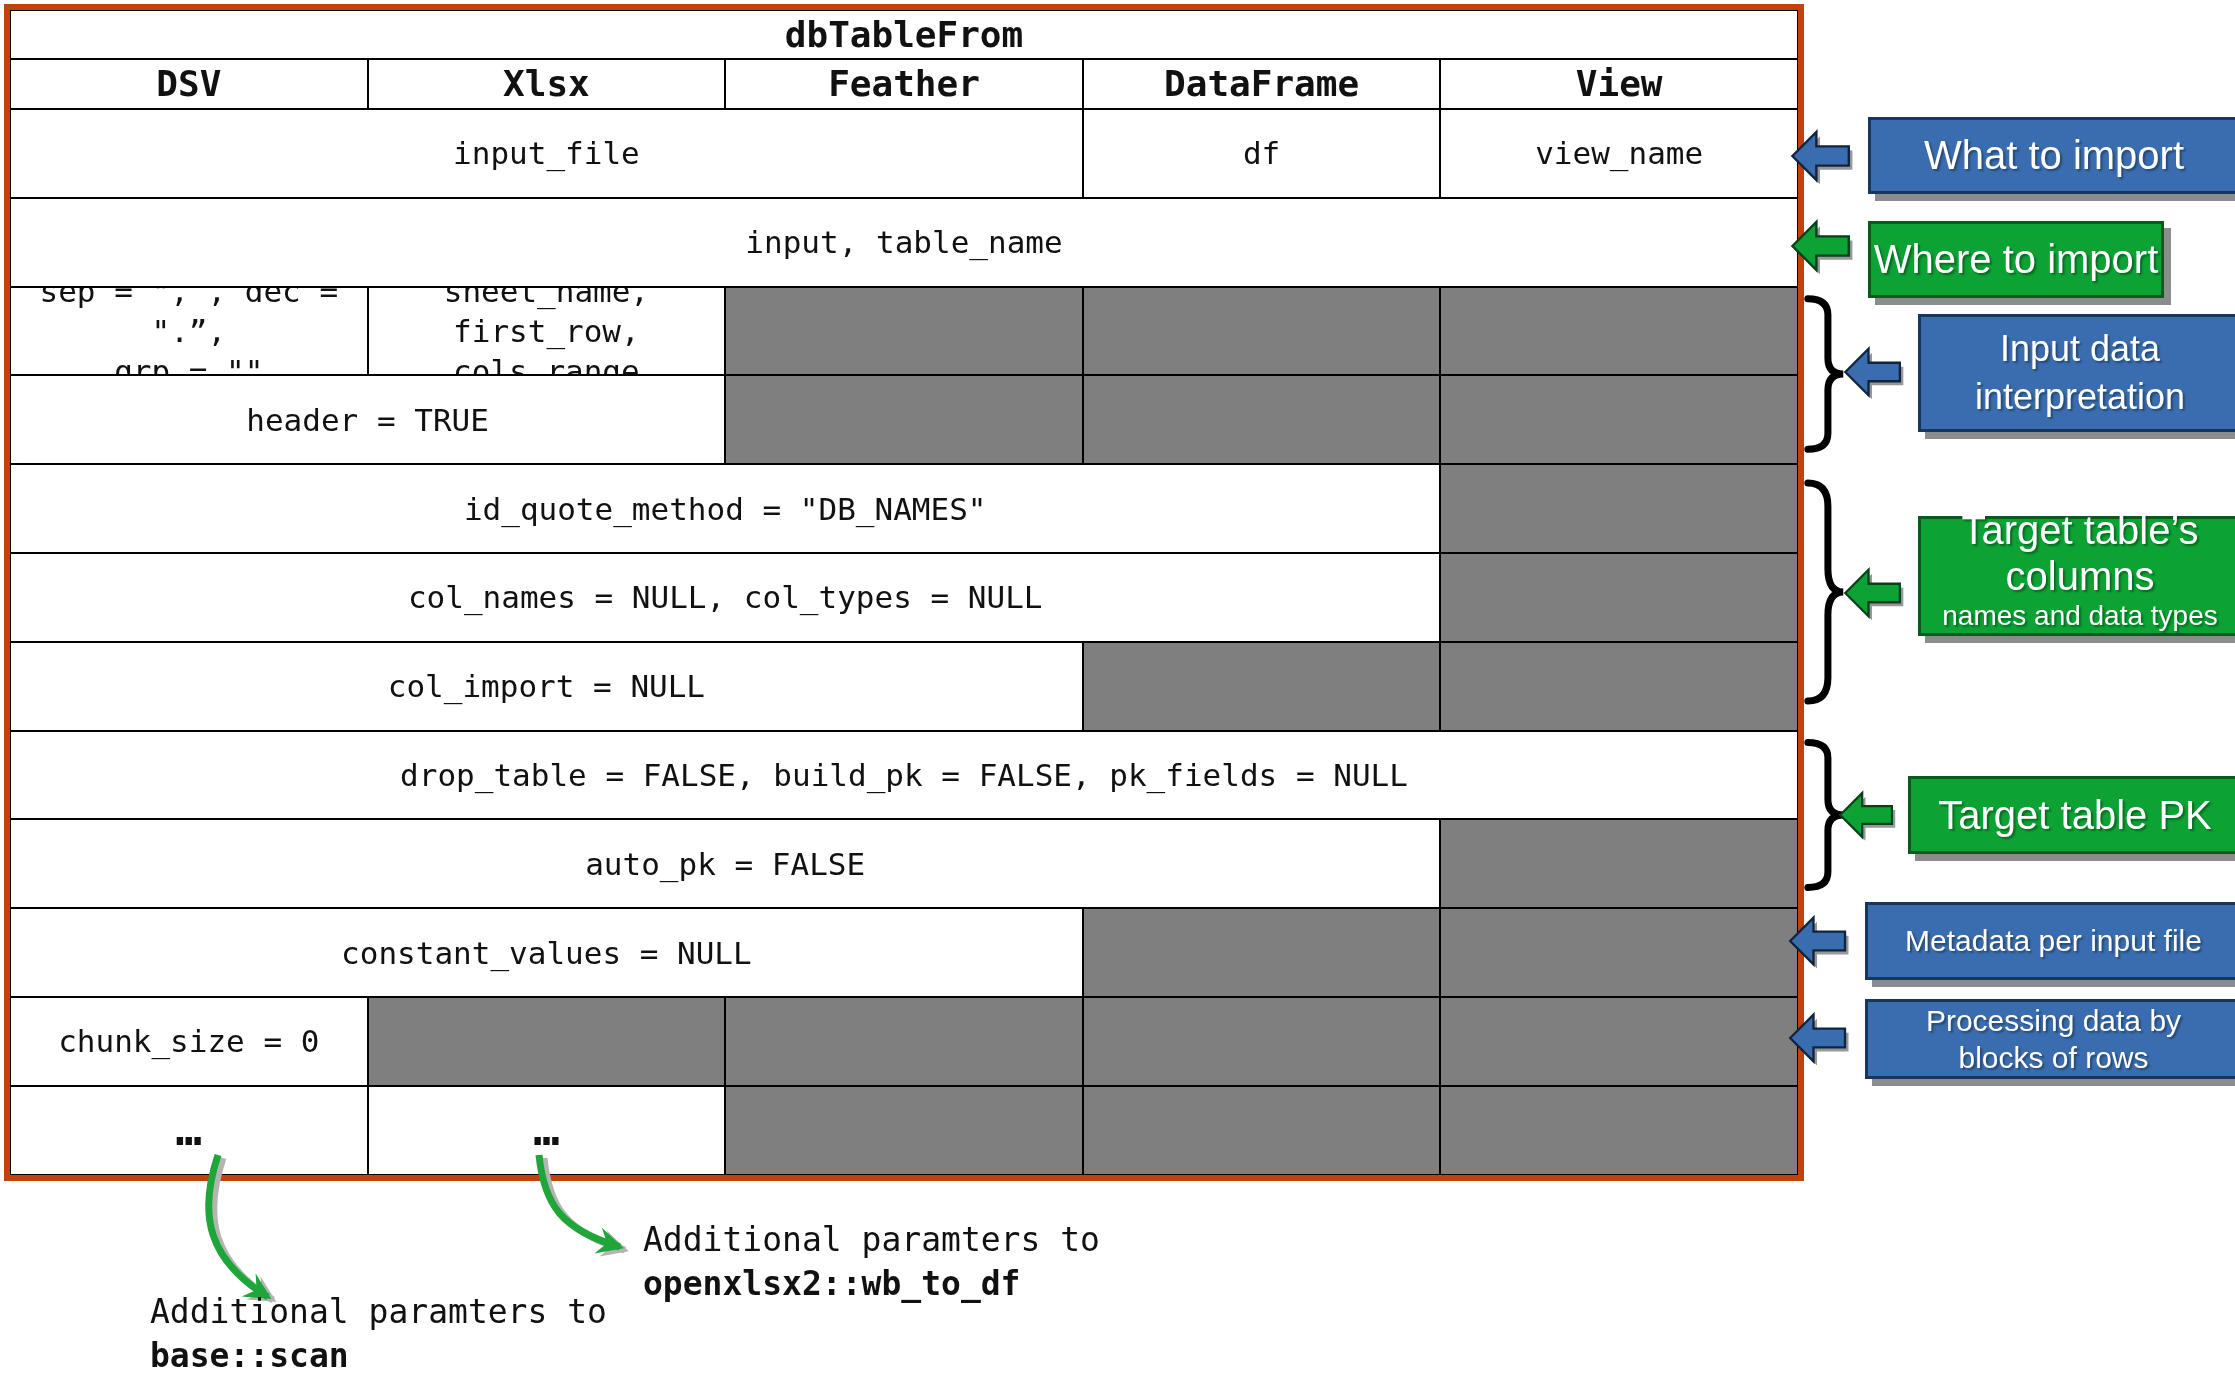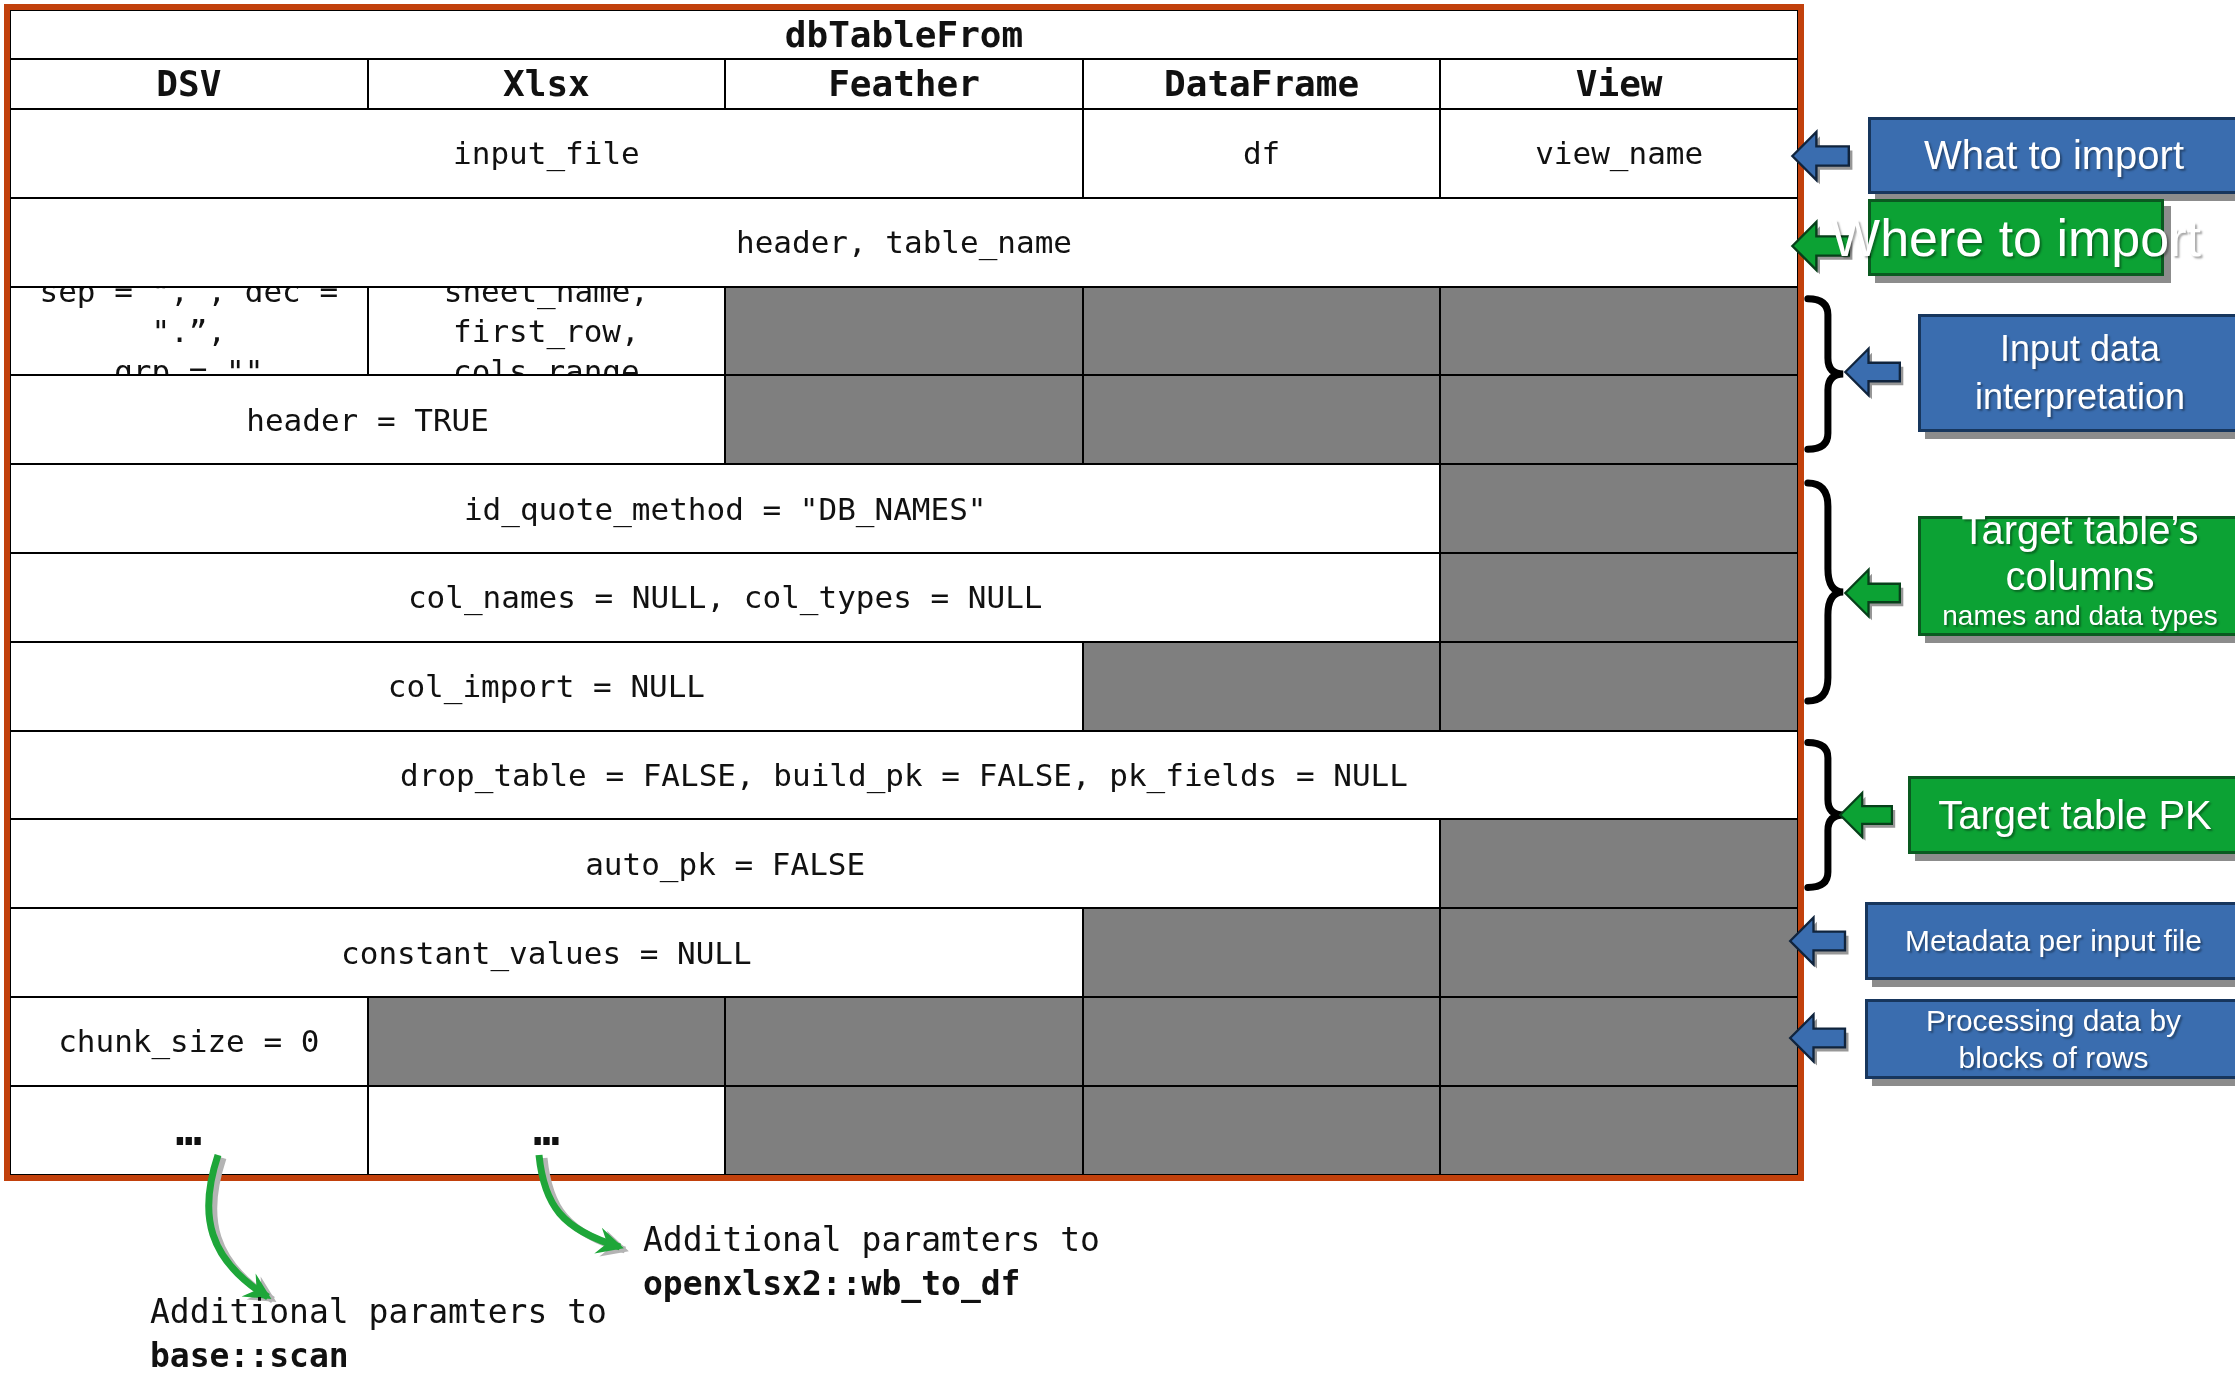--- a/index.html
+++ b/index.html
@@ -50,21 +50,21 @@
     <div class="cell head">DSV</div>
     <div class="cell head">Xlsx</div>
     <div class="cell head">Feather</div>
     <div class="cell head">DataFrame</div>
     <div class="cell head">View</div>
 
     <div class="cell cs3">input_file</div>
     <div class="cell">df</div>
     <div class="cell">view_name</div>
 
-    <div class="cell cs5">header, table_name</div>
+    <div class="cell cs5">input, table_name</div>
 
     <div class="cell">
       <span>sep = ",”, dec = ".”,</span>
       <span>grp = ""</span>
     </div>
     <div class="cell">
       <span>sheet_name, first_row,</span>
       <span>cols_range</span>
     </div>
     <div class="cell gray"></div>
@@ -144,21 +144,21 @@
   </svg>
   <svg class="ann-arrow" style="left:1787px;top:1003px;" width="60" height="70" viewBox="0 0 100 120">
     <polygon class="shadow" points="4,60 44,20 44,44 98,44 98,76 44,76 44,100" transform="translate(6,7)"></polygon>
     <polygon class="body-blue" points="4,60 44,20 44,44 98,44 98,76 44,76 44,100"></polygon>
   </svg>
 
   <div class="ann-box blue" style="left:1848px;top:117px;width:372px;height:77px;font-size:40px;">
     <div>What to import</div>
   </div>
 
-  <div class="ann-box green" style="left:1848px;top:199px;width:296px;height:77px;font-size:52px;">
+  <div class="ann-box green" style="left:1848px;top:221px;width:296px;height:77px;font-size:40px;">
     <div>Where to import</div>
   </div>
 
   <div class="ann-box blue" style="left:1898px;top:314px;width:324px;height:118px;font-size:36px;line-height:48px;">
     <div>Input data</div>
     <div>interpretation</div>
   </div>
 
   <div class="ann-box green" style="left:1898px;top:516px;width:324px;height:120px;font-size:40px;line-height:46px;justify-content:flex-end;">
     <div>Target table’s</div>

